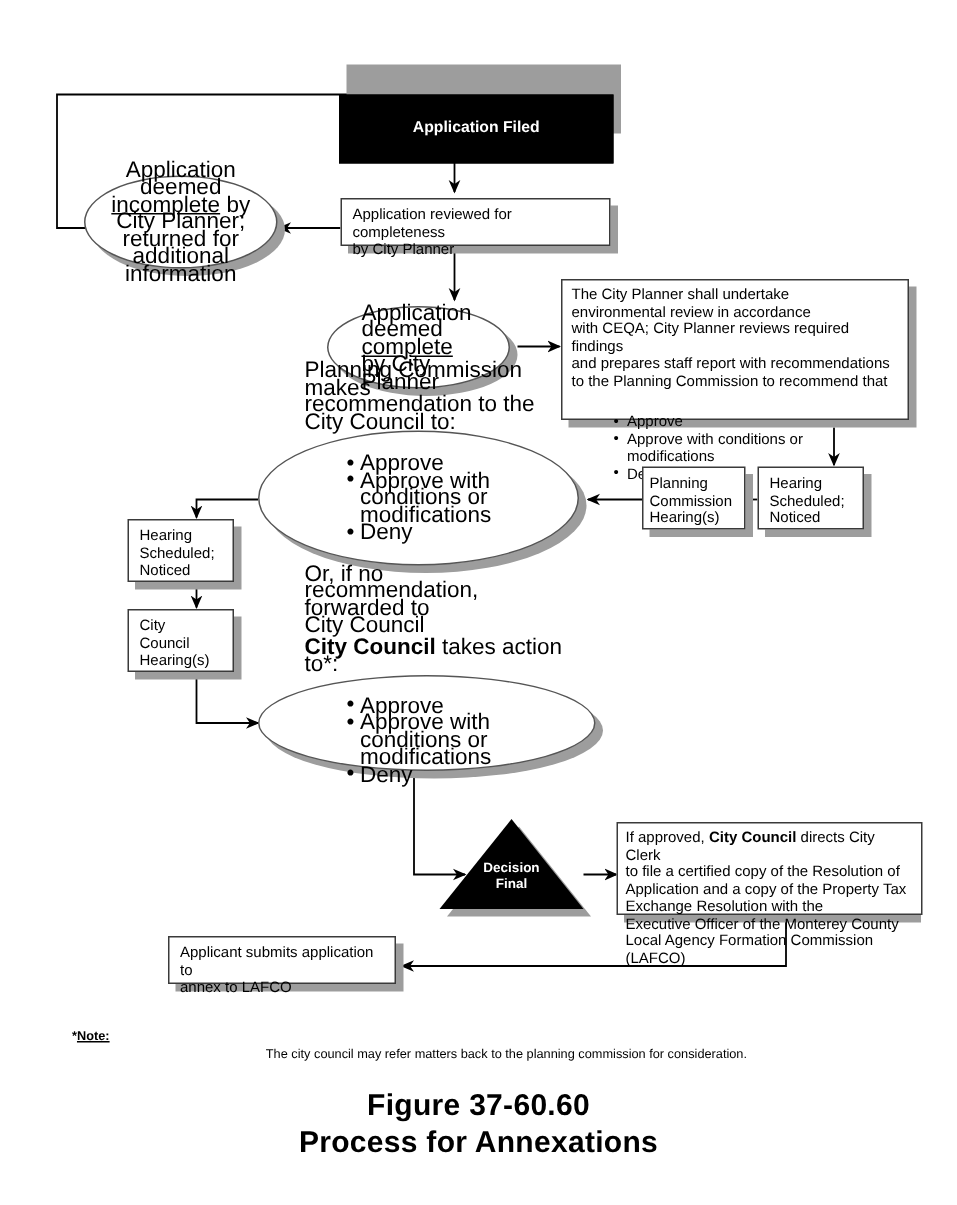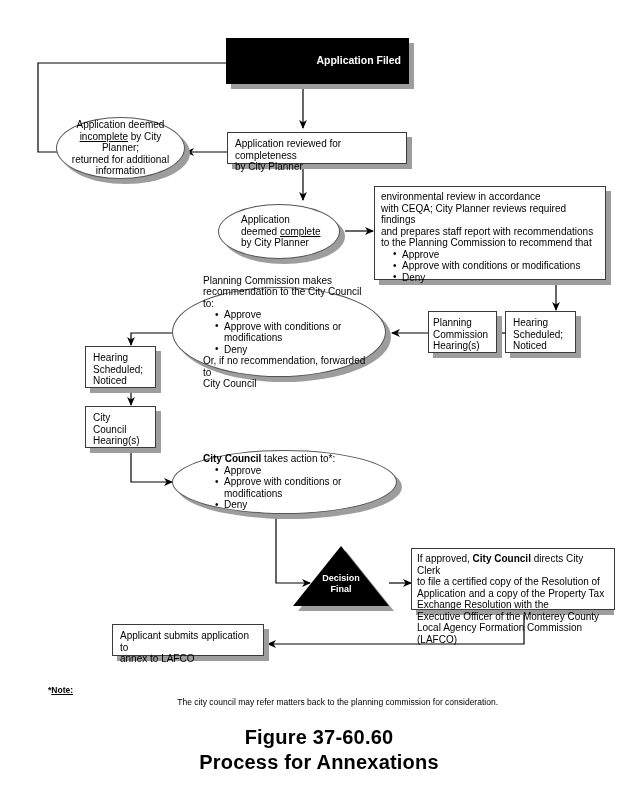--- a/index.html
+++ b/index.html
@@ -13,45 +13,46 @@
   .shadow{position:absolute;background:#9d9d9d;z-index:0;}
 
   .rect{
     position:absolute;background:#ffffff;border:1px solid #3a3a3a;
     z-index:2;box-sizing:border-box;
     font-size:10px;line-height:11.5px;
     padding:5px 7px;
   }
   .rect.black{
     background:#000;border:1px solid #000;color:#fff;
-    font-weight:bold;display:flex;align-items:center;justify-content:flex-end;
+    font-weight:bold;display:flex;align-items:center;justify-content:center;
     font-size:10.5px;
+    margin-top:25px;
   }
 
   .ellipse{
     position:absolute;background:#ffffff;border:1px solid #555;
     border-radius:50%;z-index:2;box-sizing:border-box;
     display:flex;flex-direction:column;justify-content:center;
-    font-size:10px;line-height:11.5px;
+    font-size:15px;line-height:11.5px;
   }
   .ellipse.centered{align-items:center;text-align:center;}
   .ell-shadow{
     position:absolute;background:#9d9d9d;border-radius:50%;z-index:0;
   }
 
   .tri-shadow{position:absolute;z-index:0;
     width:0;height:0;border-left:48px solid transparent;border-right:48px solid transparent;
     border-bottom:60px solid #9d9d9d;}
   .tri{position:absolute;z-index:1;
     width:0;height:0;border-left:48px solid transparent;border-right:48px solid transparent;
     border-bottom:60px solid #000;}
   .tri-label{position:absolute;z-index:3;color:#fff;font-weight:bold;
     font-size:9px;line-height:11px;text-align:center;width:96px;}
 
-  ul.bul{margin:0;padding:0 0 0 12px;list-style:none;}
+  ul.bul{margin:16px;padding:0 0 0 12px;list-style:none;}
   ul.bul li{position:relative;padding-left:9px;}
   ul.bul li:before{content:"\2022";position:absolute;left:0;top:-0.5px;}
 
   .b{font-weight:bold;}
   .u{text-decoration:underline;}
 
   
   .note{position:absolute;font-size:8.5px;line-height:12px;}
   .note .star{font-weight:bold;font-size:8.5px;}
   .note .ntitle{font-weight:bold;text-decoration:underline;}
@@ -125,20 +126,21 @@
   <div class="ellipse" style="left:218px;top:204px;width:122px;height:55px;padding:0 0 0 22px;">
     <div>Application</div>
     <div>
       <span>deemed </span><span class="u">complete</span>
     </div>
     <div>by City Planner</div>
   </div>
 
   <div class="shadow" style="left:379px;top:191px;width:232px;height:94px;"></div>
   <div class="rect" style="left:374px;top:186px;width:232px;height:94px;padding:4px 6px;">
+    <div>The City Planner shall undertake</div>
     <div>environmental review in accordance</div>
     <div>with CEQA; City Planner reviews required findings</div>
     <div>and prepares staff report with recommendations</div>
     <div>to the Planning Commission to recommend that</div>
     <ul class="bul">
       <li>Approve</li>
       <li>Approve with conditions or modifications</li>
       <li>Deny</li>
     </ul>
   </div>

